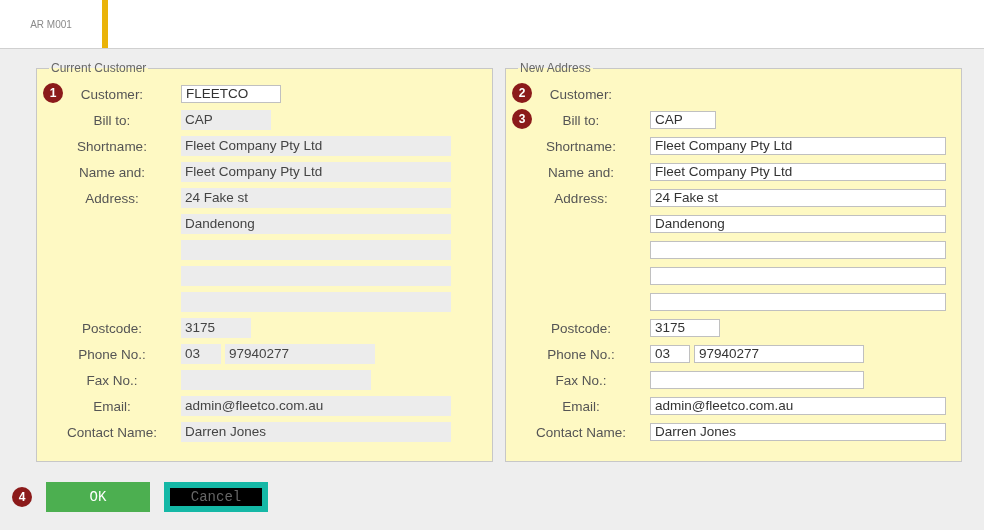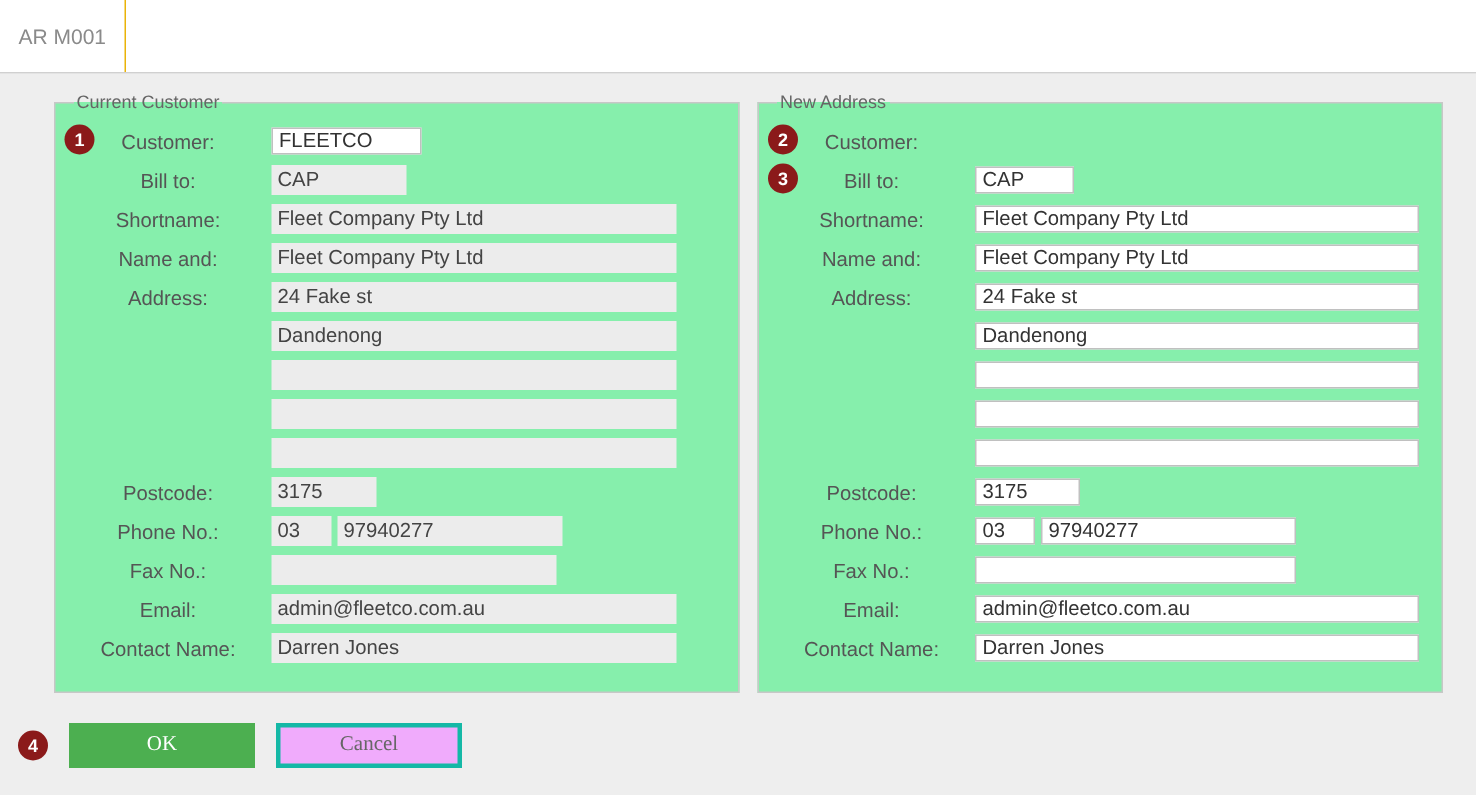--- a/index.html
+++ b/index.html
@@ -14,45 +14,45 @@
     position: relative;
   }
   .topbar {
     background: #ffffff;
     height: 49px;
     display: flex;
     align-items: center;
     border-bottom: 1px solid #d0d0d0;
   }
   .topbar .code-cell {
-    width: 84px;
+    width: 108px;
     height: 100%;
     display: flex;
     align-items: center;
     justify-content: center;
-    border-right: 1px solid #eab308;
+    border-right: 6px solid #eab308;
     color: #8a8a8a;
-    font-size: 14px;
+    font-size: 10px;
   }
   .topbar .title-cell {
     padding-left: 28px;
     font-size: 15.5px;
     color: #444;
   }
 
   .content {
     display: flex;
     gap: 12px;
     padding: 12px 22px 12px 36px;
   }
 
   fieldset.panel {
     flex: 1;
     border: 1px solid #c7c7c7;
-    background: #86efac;
+    background: #fef9c3;
     padding: 8px 12px 14px 12px;
     position: relative;
   }
   fieldset.panel legend {
     font-size: 12px;
     color: #666;
     padding: 0 2px;
   }
 
   .row {
@@ -116,35 +116,35 @@
 
   .footer {
     position: absolute;
     left: 36px;
     bottom: 18px;
     display: flex;
     gap: 14px;
     align-items: center;
   }
   .btn {
-    width: 124px;
+    width: 104px;
     height: 30px;
     border: none;
     font-size: 14px;
     cursor: pointer;
-    font-family: Liberation Serif, serif;
+    font-family: Liberation Mono, monospace;
   }
   .btn.ok {
     background: #4CAF50;
     color: #fff;
   }
   .btn.cancel {
-    background: #f0abfc;
+    background: #000000;
     color: #666;
-    border: 3px solid #14b8a6;
+    border: 6px solid #14b8a6;
   }
 </style>
 </head>
 <body>
 
 <div class="topbar">
   <div class="code-cell">AR M001</div>
 </div>
 
 <div class="content">

